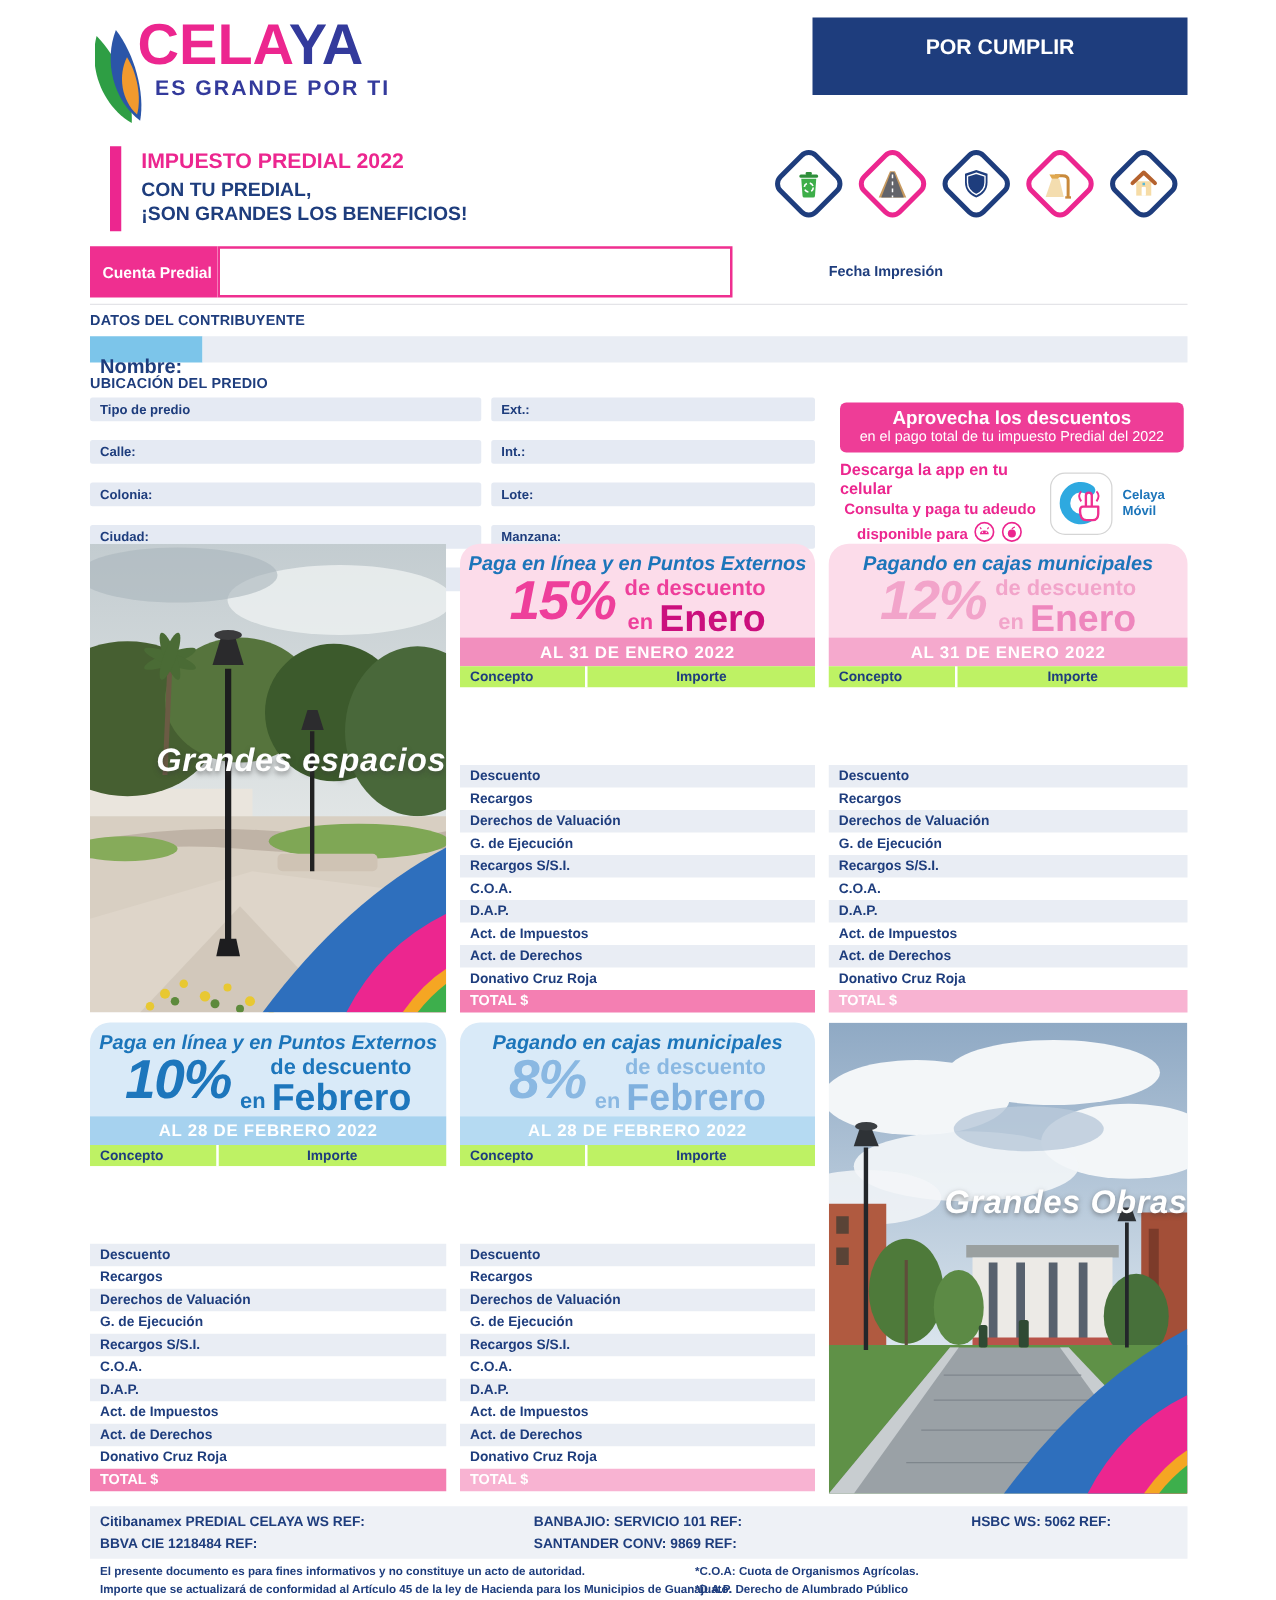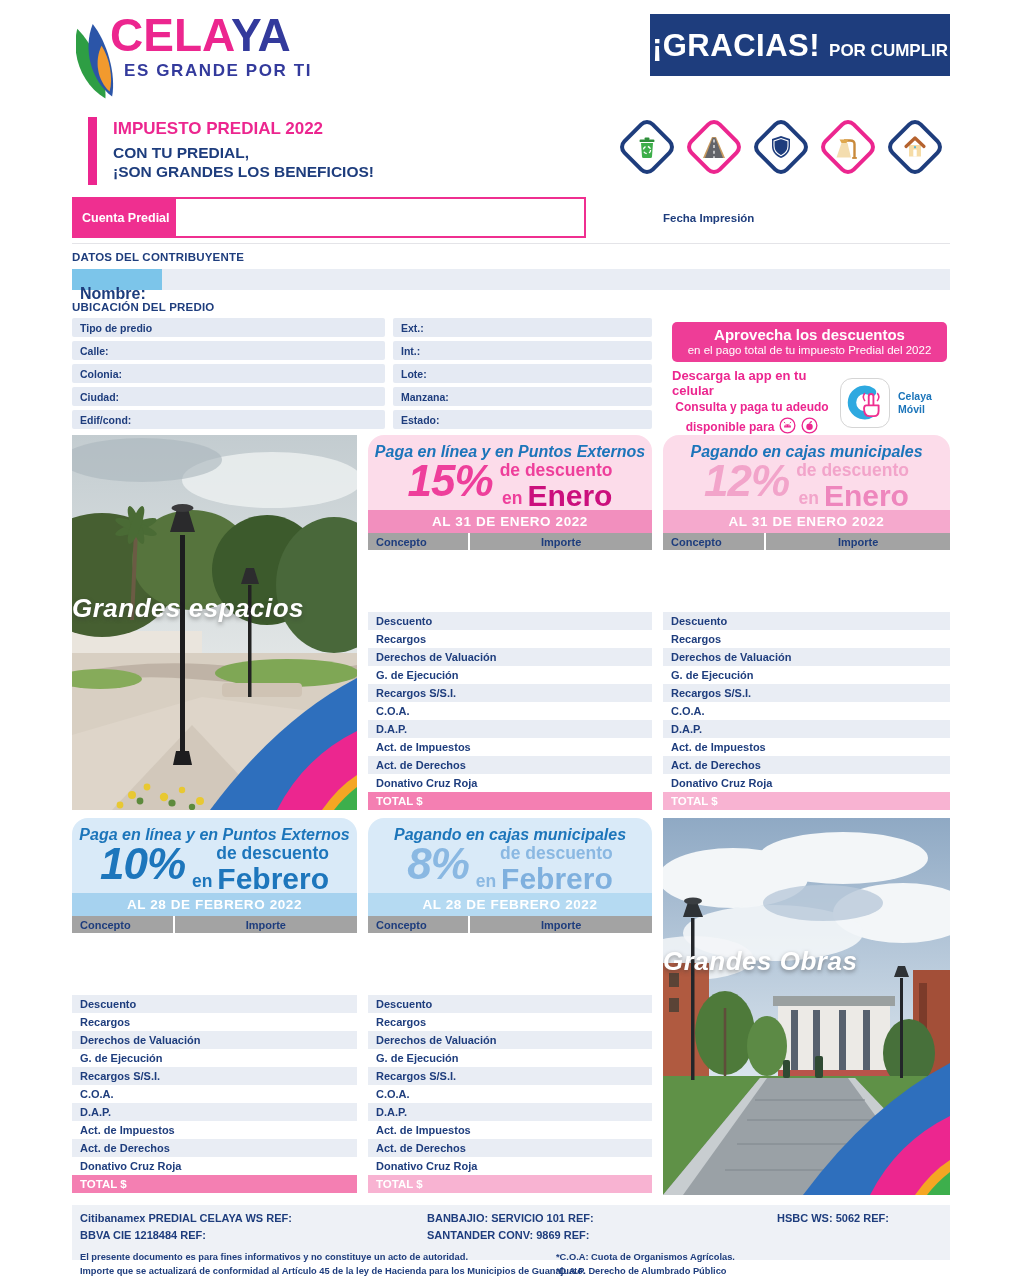--- a/index.html
+++ b/index.html
@@ -46,21 +46,21 @@
   
   .sec-label{position:absolute;left:72px;font-size:11.5px;font-weight:800;letter-spacing:.2px}
   #nombre{position:absolute;left:72px;top:269px;width:878px;height:21px;display:flex}
   #nombre .n-label{width:90px;background:#7cc5ea;font-size:16px;font-weight:800;
                    color:#1e3d7d;padding:16px 0 0 8px}
   #nombre .n-bar{flex:1;background:#e9edf4;font-size:11px;padding:4px 0 0 8px}
 
   
   #fields{position:absolute;left:72px;top:318px;display:flex;gap:8px}
   .fcol1{width:313px}.fcol2{width:259px}
-  .field{height:19px;margin-bottom:4px;background:#e5eaf3;border-radius:2px;
+  .field{height:19px;margin-bottom:15px;background:#e5eaf3;border-radius:2px;
          font-size:10.5px;font-weight:800;color:#1e3d7d;padding:3.5px 0 0 8px}
 
   
   #aprovecha{position:absolute;left:672px;top:322px;width:275px;height:40px;background:#ee3d97;
              border-radius:5px;text-align:center;color:#fff}
   #aprovecha .bt1{font-size:15px;font-weight:800;padding-top:4px}
   #aprovecha .bt2{font-size:11.5px;margin-top:1px}
   #appblock{position:absolute;left:672px;top:368px;width:278px;display:flex;align-items:center;gap:8px}
   #app-text{color:#ec268f;width:160px}
   #app-text .at1{font-size:13px;font-weight:800}
@@ -69,36 +69,36 @@
                  justify-content:center;margin-top:3px}
   #app-icon{width:50px;height:50px;border:1.5px solid #d5d5d5;border-radius:12px;background:#fff;flex:0 0 50px}
   #app-name{font-size:10.5px;font-weight:800;color:#1c75ba;line-height:1.2}
 
   
   .grid{position:absolute;left:72px;display:grid;grid-template-columns:285px 284px 287px;column-gap:11px}
   #row1{top:435px}#row2{top:818px}
 
   .photo{position:relative;height:375px;overflow:hidden}
   .photo.tall{height:377px}
-  .caption{position:absolute;left:0;right:0;text-align:left;font-style:italic;font-weight:800;
+  .caption{position:absolute;left:0;right:0;text-align:right;font-style:italic;font-weight:800;
            font-size:26px;color:#fff;text-shadow:0 2px 4px rgba(55,55,55,.5);letter-spacing:.5px}
   #cap1{top:158px}#cap2{top:128px}
 
   .card{height:375px;display:flex;flex-direction:column}
   .promo{height:75px;border-radius:16px 16px 0 0;text-align:center}
   .channel{font-style:italic;font-weight:800;font-size:16px;color:#1c75ba;padding-top:8px}
   .pct-row{display:flex;justify-content:center;align-items:flex-start;gap:7px}
   .pct{font-size:44px;font-weight:800;font-style:italic;line-height:.92;letter-spacing:-1px}
   .desc{text-align:right;padding-top:1px}
   .d1{display:block;font-size:17.5px;font-weight:800;line-height:1}
   .d2{display:block;font-size:17.5px;font-weight:800;line-height:1;margin-top:1px}
   .month{font-size:30px;font-weight:700;vertical-align:-2px}
   .deadline{height:23px;line-height:23px;text-align:center;color:#fff;font-weight:800;
             font-size:13.5px;letter-spacing:.6px}
-  .thead{height:18px;display:flex;background:#a3a3a3;color:#1e3d7d;font-size:11px;font-weight:800}
+  .thead{height:18px;display:flex;background:#bef264;color:#1e3d7d;font-size:11px;font-weight:800}
   .th1{width:36%;padding:2.5px 0 0 8px;border-right:2px solid #fff}
   .th2{flex:1;text-align:center;padding-top:2.5px}
   .tgap{flex:0 0 62px;background:#fff}
   .crow{height:18px;font-size:11px;font-weight:700;color:#1e3d7d;padding:2.5px 0 0 8px}
   .rows .crow:nth-child(odd){background:#e9edf4}
   .total{height:18px;color:#fff;font-weight:800;font-size:11.5px;padding:2.5px 0 0 8px;margin-top:auto}
 
   
   .t-p1 .promo{background:#fcdcea}
   .t-p1 .pct,.t-p1 .d1,.t-p1 .prep{color:#ee3f9b}
@@ -118,21 +118,21 @@
   .t-b1 .deadline{background:#a6d2ef}
   .t-b1 .total{background:#f47fb2}
 
   .t-b2 .promo{background:#d9eaf8}
   .t-b2 .pct,.t-b2 .d1,.t-b2 .prep{color:#8ab8e2}
   .t-b2 .month{color:#7fb0de}
   .t-b2 .deadline{background:#b5daf2}
   .t-b2 .total{background:#f8b3d2}
 
   
-  #banks{position:absolute;left:72px;top:1205px;width:878px;height:55px;background:#eef1f6}
+  #banks{position:absolute;left:72px;top:1205px;width:878px;height:42px;background:#eef1f6}
   .bcol{position:absolute;top:5px;font-size:11px;font-weight:700;color:#1e3d7d;line-height:17px}
   #bc1{left:8px}#bc2{left:355px}#bc3{left:705px}
   #footer-left{position:absolute;left:80px;top:1251px;font-size:9.3px;font-weight:600;
                color:#1e3d7d;line-height:13.5px;white-space:nowrap}
   #footer-notes{position:absolute;left:556px;top:1251px;font-size:9.3px;font-weight:600;
                 color:#1e3d7d;line-height:13.5px;white-space:nowrap}
 </style>
 </head>
 <body>
 
@@ -144,21 +144,20 @@
       <path d="M22 80 C2 62 -3 30 9 6 C22 26 28 58 22 80 Z" fill="#2b55a8" transform="translate(11 -3) rotate(-5 18 44)"></path>
       <path d="M22 80 C2 62 -3 30 9 6 C22 26 28 58 22 80 Z" fill="#f29a2e" transform="translate(20 22) scale(.62)"></path>
     </svg>
     <div id="logo-text">
       <div id="logo-word"><span class="lp">CELA</span><span class="lb">YA</span></div>
       <div id="logo-tag">ES GRANDE POR TI</div>
     </div>
   </div>
 
   <div id="gracias">
-    <span class="g1">¡GRACIAS!</span>
     <span class="g2">POR CUMPLIR</span>
   </div>
 
   <div id="title">
     <div class="t1">IMPUESTO PREDIAL 2022</div>
     <div class="t2">CON TU PREDIAL,</div>
     <div class="t3">¡SON GRANDES LOS BENEFICIOS!</div>
   </div>
 
   <div id="diamonds">

